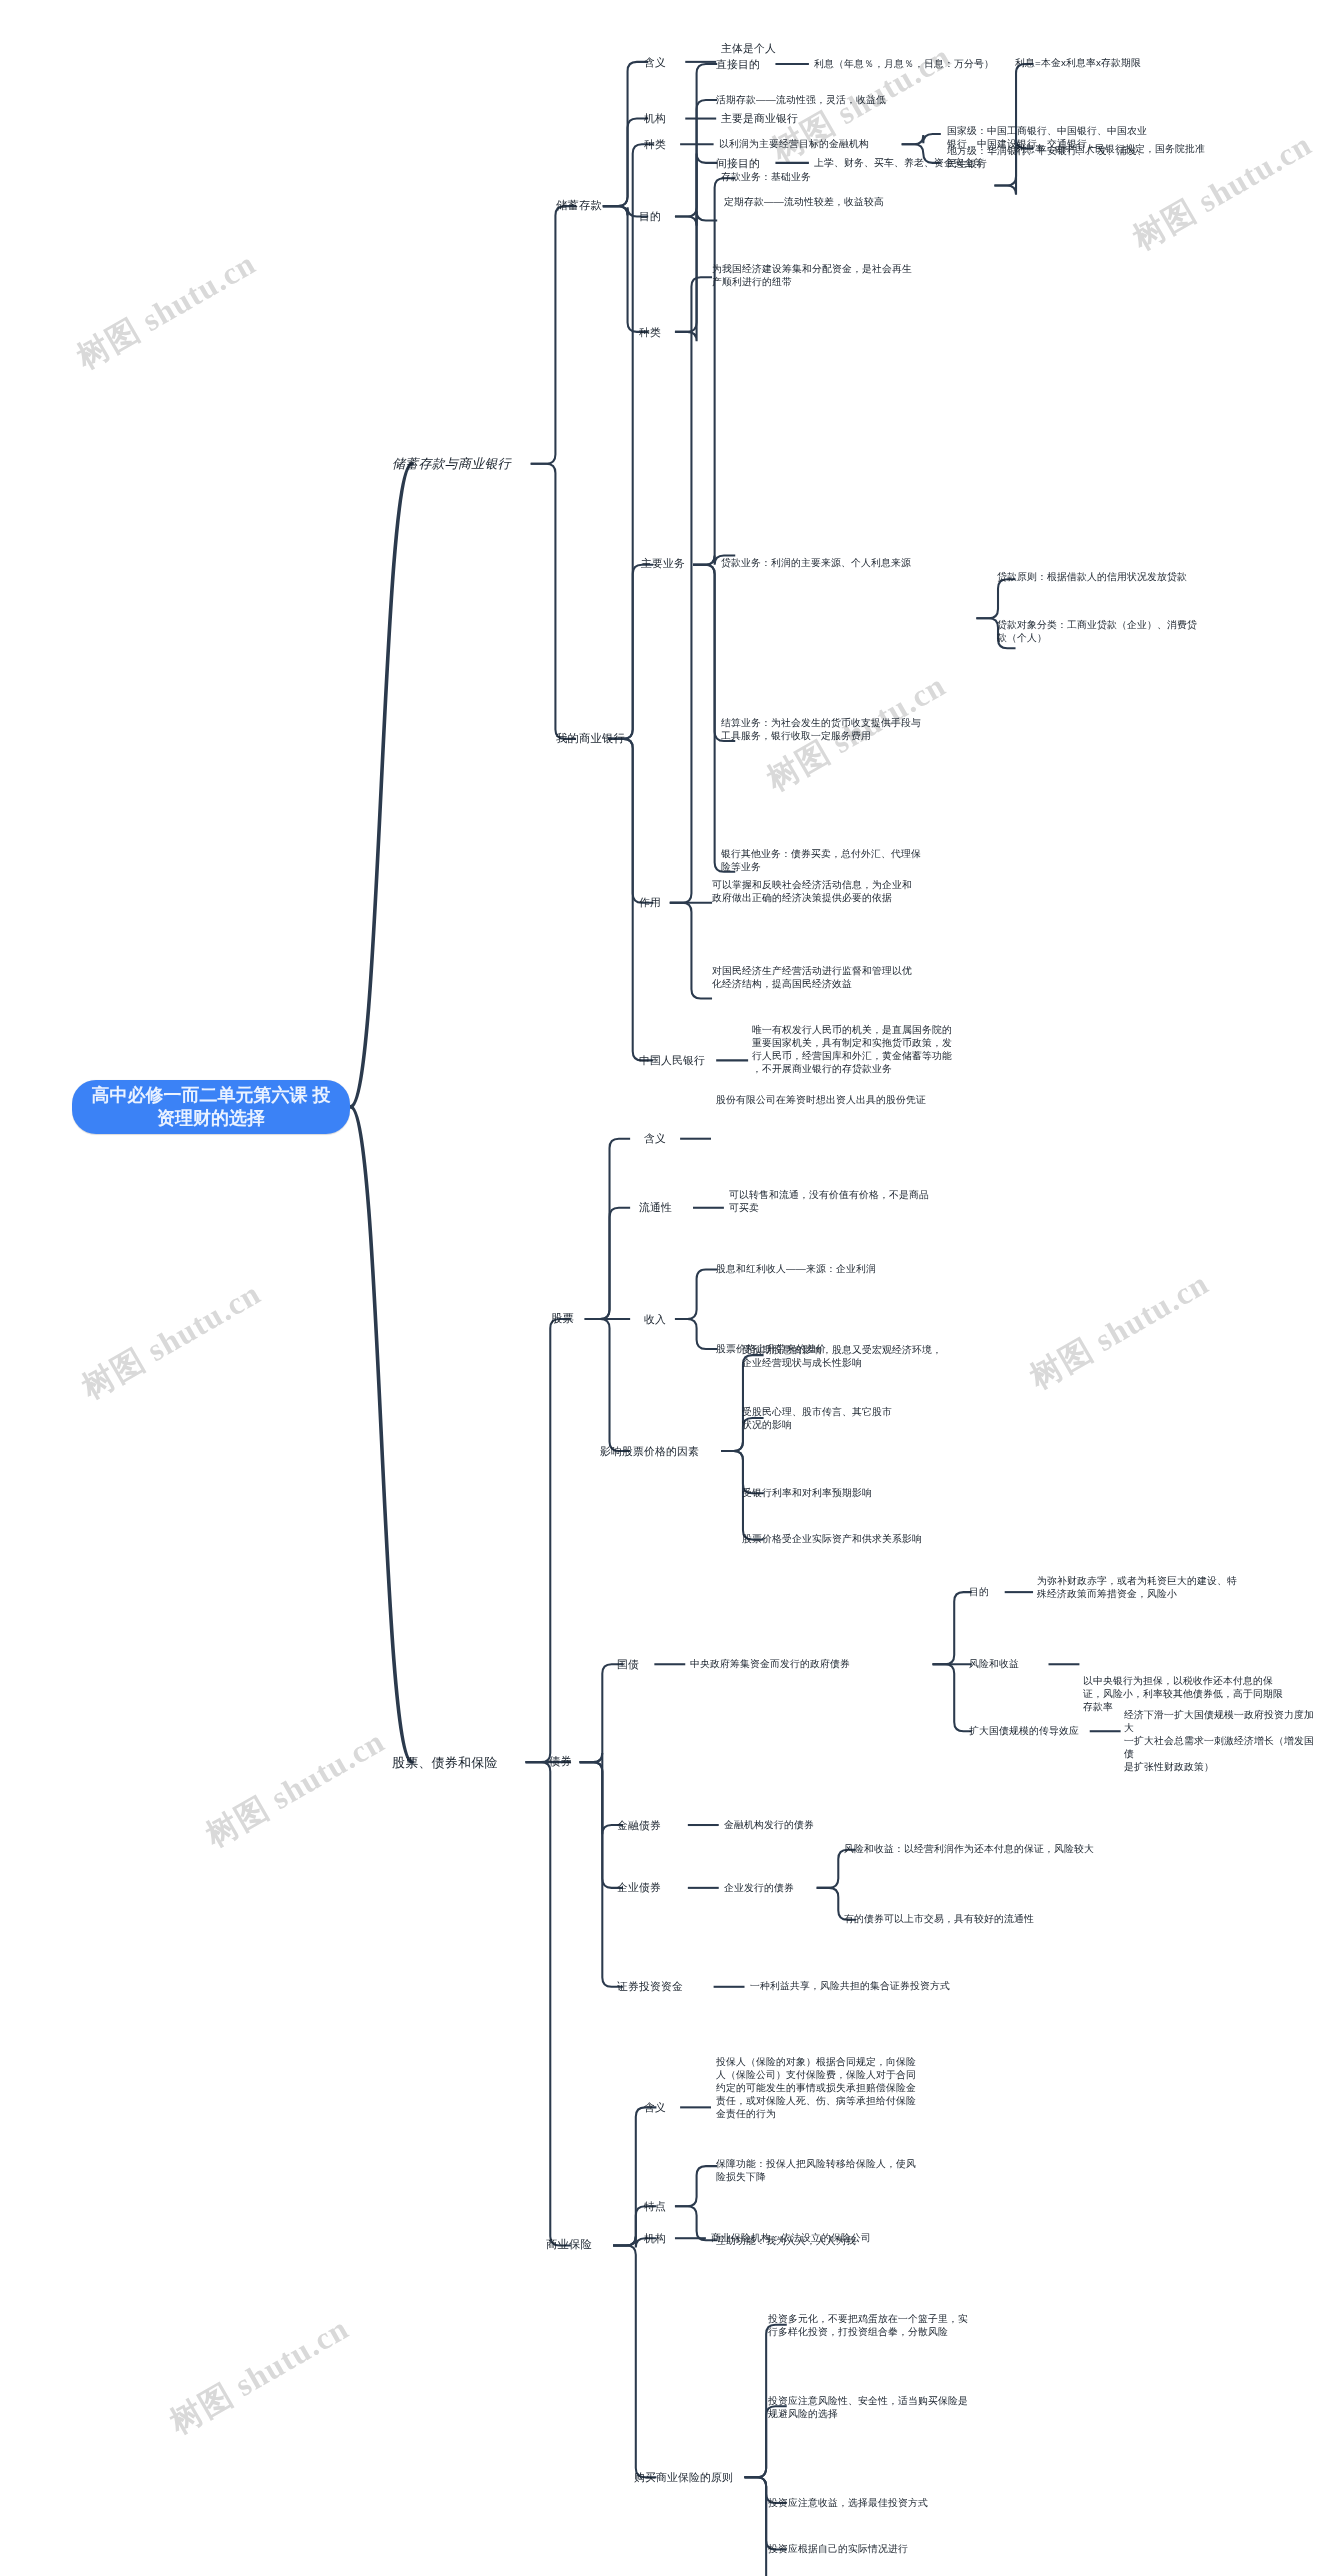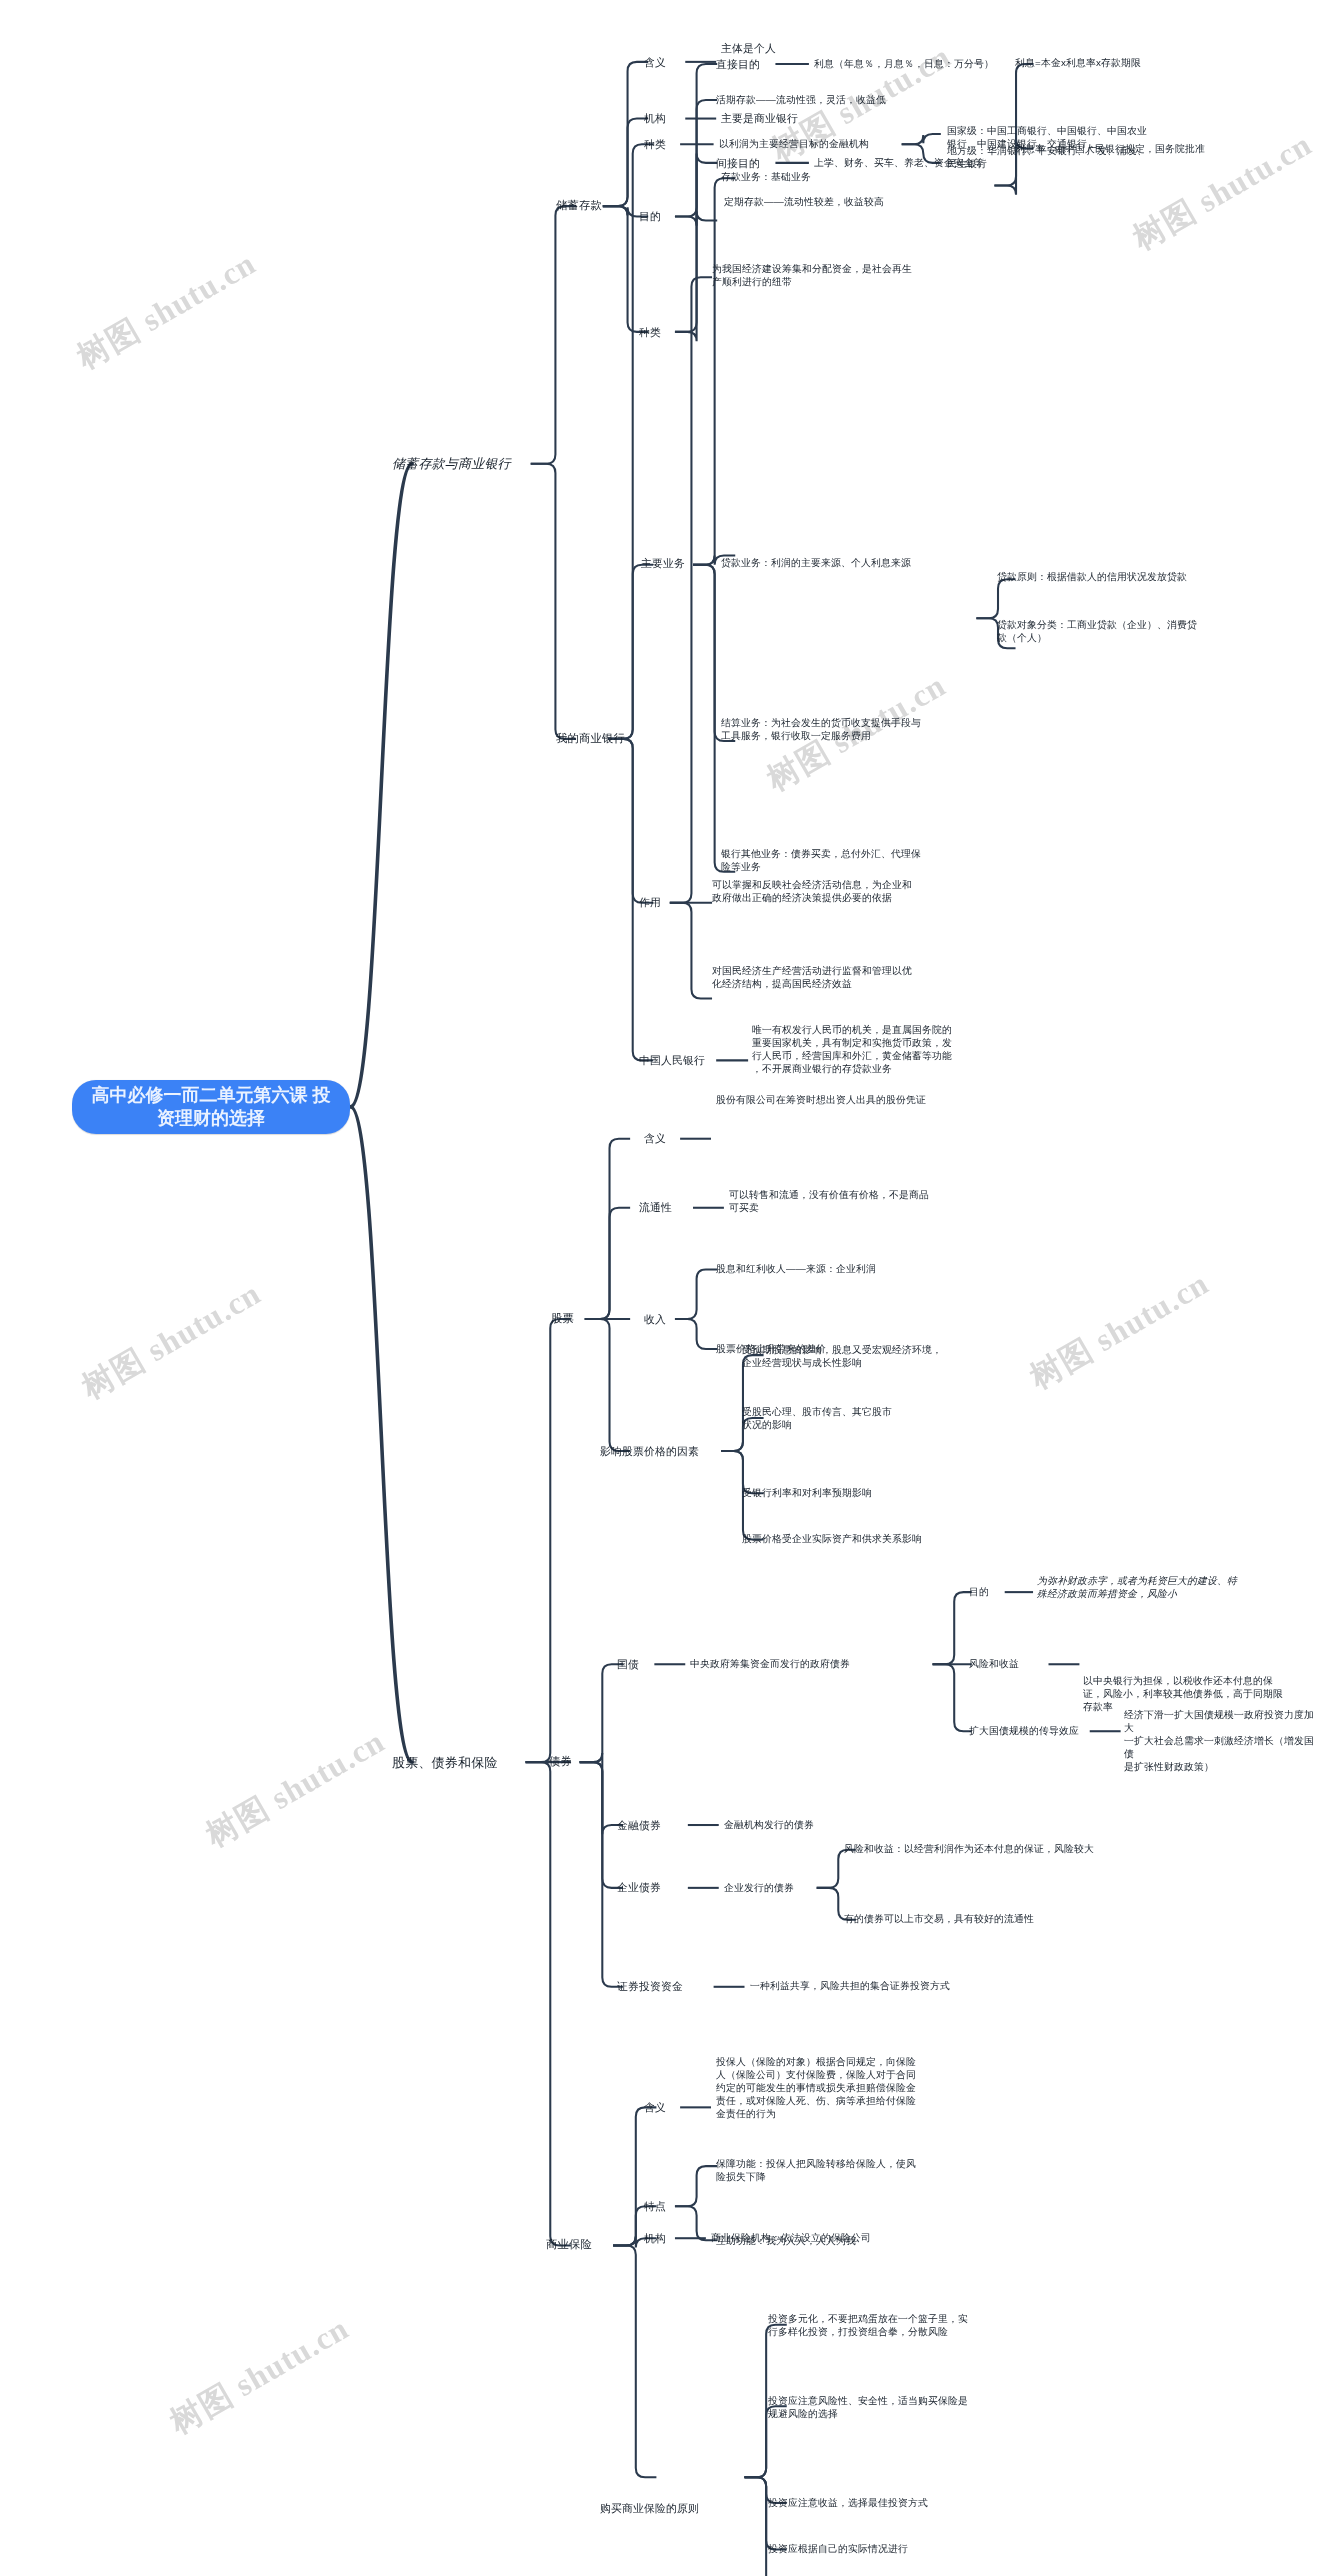--- a/index.html
+++ b/index.html
@@ -269,21 +269,21 @@
   <div class="node small" style="left:742px; top:1406px;">受股民心理、股市传言、其它股市
 状况的影响</div>
   <div class="node small" style="left:742px; top:1487px;">受银行利率和对利率预期影响</div>
   <div class="node small" style="left:742px; top:1533px;">股票价格受企业实际资产和供求关系影响</div>
 
   <div class="node lvl2" style="left:549px; top:1754px;">债券</div>
 
   <div class="node" style="left:617px; top:1657px;">国债</div>
   <div class="node small" style="left:690px; top:1658px;">中央政府筹集资金而发行的政府债券</div>
   <div class="node small" style="left:969px; top:1586px;">目的</div>
-  <div class="node small" style="left:1037px; top:1575px;font-style:italic;">为弥补财政赤字，或者为耗资巨大的建设、特
+  <div class="node small" style="left:1037px; top:1575px;">为弥补财政赤字，或者为耗资巨大的建设、特
 殊经济政策而筹措资金，风险小</div>
   <div class="node small" style="left:969px; top:1658px;">风险和收益</div>
   <div class="node small" style="left:1083px; top:1675px;">以中央银行为担保，以税收作还本付息的保
 证，风险小，利率较其他债券低，高于同期限
 存款率</div>
   <div class="node small" style="left:969px; top:1725px;">扩大国债规模的传导效应</div>
   <div class="node small" style="left:1124px; top:1709px;">经济下滑一扩大国债规模一政府投资力度加大
 一扩大社会总需求一刺激经济增长（增发国债
 是扩张性财政政策）</div>
 
@@ -308,21 +308,21 @@
 金责任的行为</div>
 
   <div class="node" style="left:644px; top:2199px;">特点</div>
   <div class="node small" style="left:716px; top:2158px;">保障功能：投保人把风险转移给保险人，使风
 险损失下降</div>
   <div class="node small" style="left:716px; top:2235px;">互助功能：我为人人，人人为我</div>
 
   <div class="node" style="left:644px; top:2231px;">机构</div>
   <div class="node small" style="left:711px; top:2232px;">商业保险机构：依法设立的保险公司</div>
 
-  <div class="node" style="left:600px; top:2470px;margin-top:31px;">购买商业保险的原则</div>
+  <div class="node" style="left:634px; top:2470px;">购买商业保险的原则</div>
   <div class="node small" style="left:768px; top:2313px;">投资多元化，不要把鸡蛋放在一个篮子里，实
 行多样化投资，打投资组合拳，分散风险</div>
   <div class="node small" style="left:768px; top:2395px;">投资应注意风险性、安全性，适当购买保险是
 规避风险的选择</div>
   <div class="node small" style="left:768px; top:2497px;">投资应注意收益，选择最佳投资方式</div>
   <div class="node small" style="left:768px; top:2543px;">投资应根据自己的实际情况进行</div>
 
 </div>
 
 

